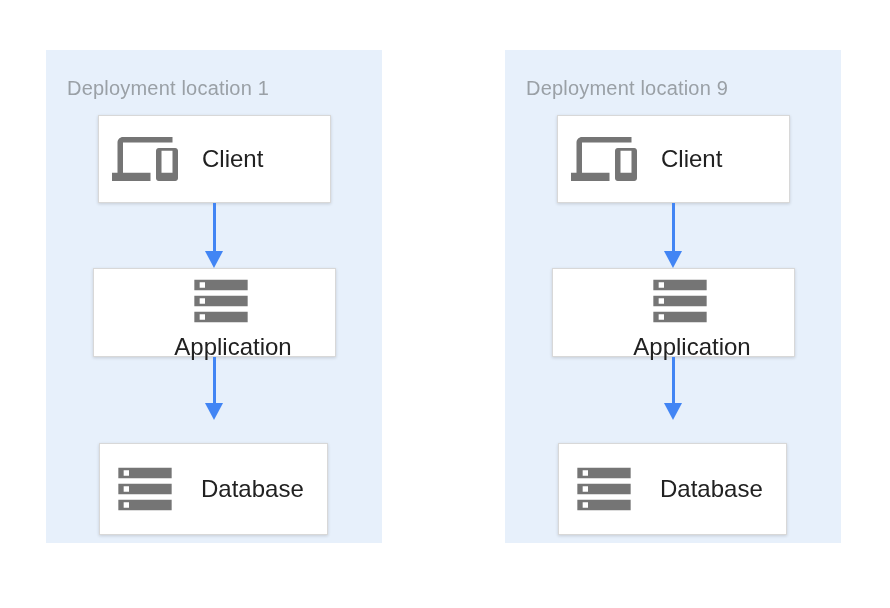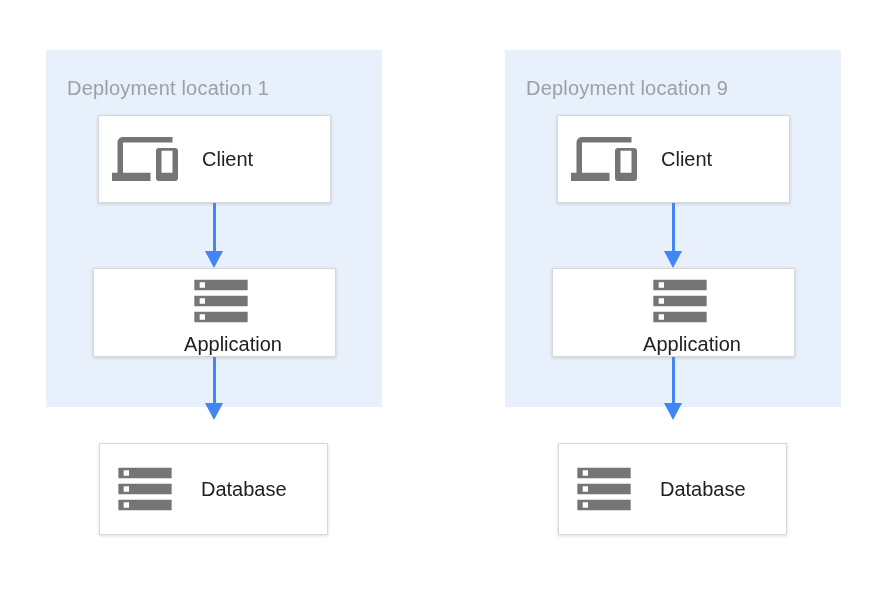--- a/index.html
+++ b/index.html
@@ -12,21 +12,21 @@
     position: relative;
     width: 890px;
     height: 608px;
     background: #ffffff;
     overflow: hidden;
   }
   .panel {
     position: absolute;
     top: 50px;
     width: 336px;
-    height: 357px;
+    height: 493px;
     background: #E7F0FB;
   }
   .panel.loc1 { left: 46px; }
   .panel.loc2 { left: 505px; }
   .panel-title {
     position: absolute;
     left: 21px;
     top: 26px;
     font-size: 20px;
     line-height: 24px;
@@ -44,21 +44,21 @@
     align-items: center;
     padding-left: 13px;
   }
   .node-client      { left: 52px; top: 65px;  width: 233px; height: 88px; }
   .node-application { left: 47px; top: 218px; width: 243px; height: 89px; flex-direction: column; }
   .node-database    { left: 53px; top: 370px; width: 229px; height: 92px; margin-top: 23px; }
   .node .icon { flex: none; display: flex; align-items: center; }
   .node .icon svg { fill: #757575; }
   .node .label {
     margin-left: 24px;
-    font-size: 20px;
+    font-size: 24px;
     color: #212121;
     white-space: nowrap;
   }
   .arrow {
     position: absolute;
     left: 158px;
     width: 20px;
     display: flex;
     flex-direction: column;
     align-items: center;

